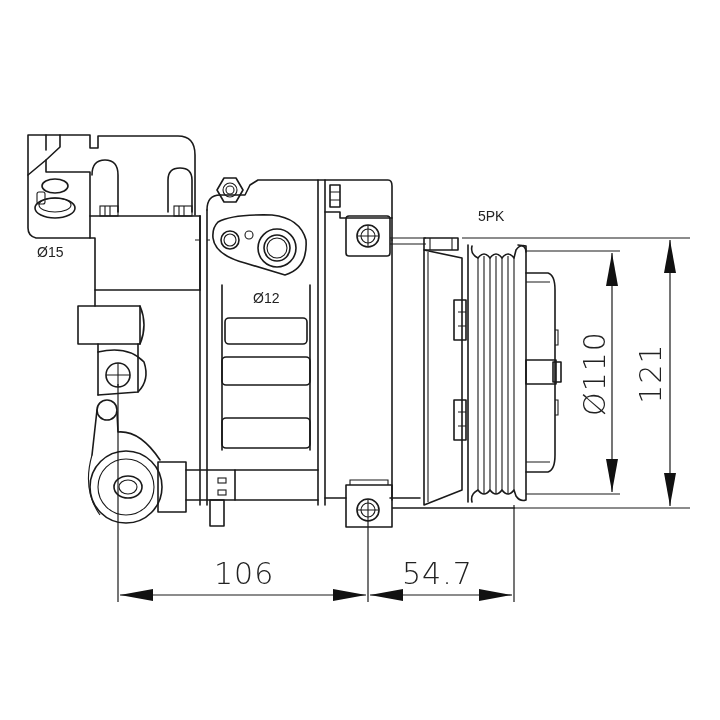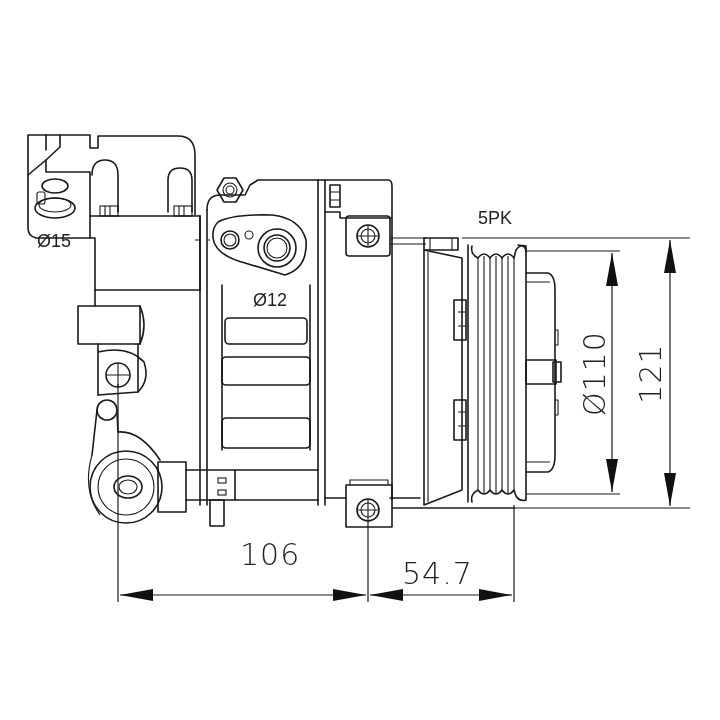--- a/index.html
+++ b/index.html
@@ -3,21 +3,21 @@
 <meta charset="utf-8">
 <style>
   html, body { margin: 0; padding: 0; background: #ffffff; }
   body { width: 720px; height: 720px; overflow: hidden; position: relative; font-family: "Liberation Sans", sans-serif; }
   #drawing { position: absolute; left: 0; top: 0; width: 720px; height: 720px; }
   .ln { fill: none; stroke: #1a1a1a; stroke-width: 1.6; stroke-linejoin: round; stroke-linecap: round; }
   .thin { fill: none; stroke: #1a1a1a; stroke-width: 1.1; }
   .dim { fill: none; stroke: #1a1a1a; stroke-width: 1.2; }
   .arrow { fill: #111; stroke: none; }
   .lbl { position: absolute; color: #222; white-space: nowrap; }
-  .small { font-size: 18px; }
+  .small { font-size: 14px; }
   .dimtxt { font-size: 30px; letter-spacing: 1px; font-family: "DejaVu Sans", sans-serif; font-weight: 300; }
   .rot { transform-origin: center center; transform: rotate(-90deg); }
 </style>
 </head>
 <body>
 
 <div id="page">
 <svg id="drawing" viewBox="0 0 720 720" xmlns="http://www.w3.org/2000/svg">
 
   <g>
@@ -158,22 +158,22 @@
     <path class="dim" d="M514 505 L514 602"></path>
     <path class="dim" d="M120 595 L366 595"></path>
     <path class="dim" d="M370 595 L512 595"></path>
     <polygon class="arrow" points="120,595 153,589 153,601"></polygon>
     <polygon class="arrow" points="366,595 333,589 333,601"></polygon>
     <polygon class="arrow" points="370,595 403,589 403,601"></polygon>
     <polygon class="arrow" points="512,595 479,589 479,601"></polygon>
   </g>
 </svg>
 
-<div class="lbl small" style="left:37px; top:231px;">Ø15</div>
+<div class="lbl small" style="left:37px; top:244px;">Ø15</div>
 <div class="lbl small" style="left:253px; top:290px;">Ø12</div>
 <div class="lbl small" style="left:478px; top:208px;">5PK</div>
 
-<div class="lbl dimtxt" style="left:214px; top:537px;margin-left:26px;">106</div>
+<div class="lbl dimtxt" style="left:214px; top:556px;">106</div>
 <div class="lbl dimtxt" style="left:402px; top:556px;">54.7</div>
 
 <div class="lbl dimtxt rot" style="left:544px; top:356px; width:100px; text-align:center;">Ø110</div>
 <div class="lbl dimtxt rot" style="left:600px; top:356px; width:100px; text-align:center;">121</div>
 </div>
 
 </body></html>

